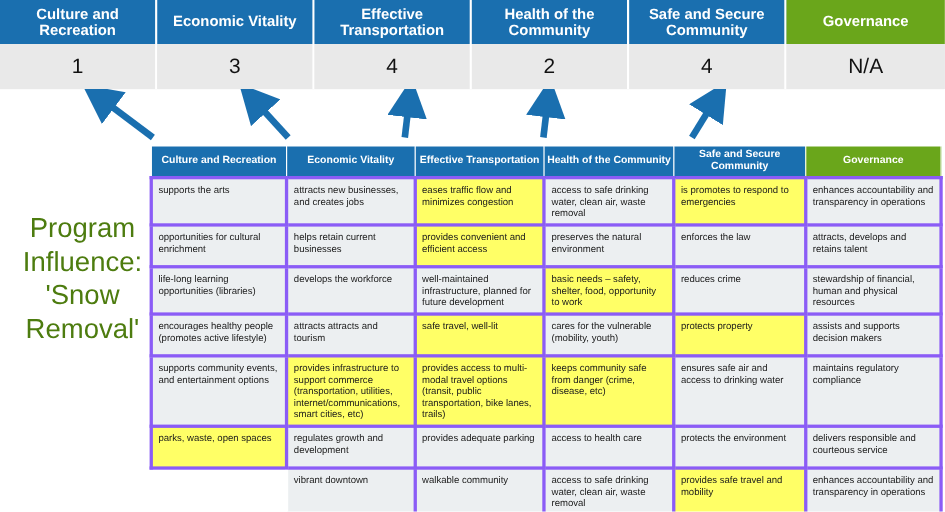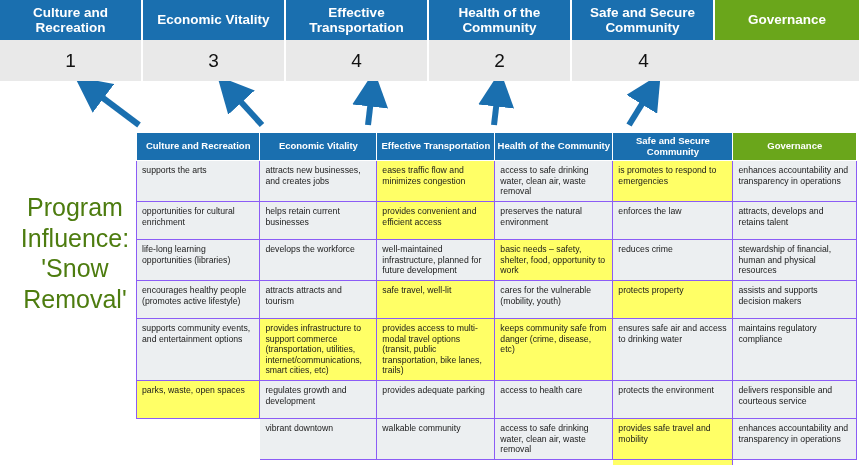--- a/index.html
+++ b/index.html
@@ -102,21 +102,21 @@
     border: 1px solid #ffffff;
     height: 22px;
     box-sizing: border-box;
   }
   #matrix td {
     font-size: 8.7px;
     line-height: 1.22;
     color: #1a1a1a;
     vertical-align: top;
     padding: 4px 5px;
-    border: 1px solid #8b5cf6;
+    border: 3px solid #8b5cf6;
     background: #eceff1;
     box-sizing: border-box;
     height: 38px;
   }
   #matrix td.hl { background: #ffff66; margin-top: 24px; }
   #matrix td.empty { background: #ffffff; border-color: #ffffff; }
 
   .colw0 { width: 113px; }
   .colw1 { width: 107px; }
   .colw2 { width: 108px; }
@@ -135,20 +135,21 @@
     <div class="top-head" style="width: 143px; background: rgb(26, 111, 175);">Safe and Secure Community</div>
     <div class="top-head" style="width: 144px; background: rgb(106, 166, 27);">Governance</div>
   </div>
 
 <div id="score-band">
     <div class="score-cell" style="width: 143px;">1</div>
     <div class="score-cell" style="width: 143px;">3</div>
     <div class="score-cell" style="width: 143px;">4</div>
     <div class="score-cell" style="width: 143px;">2</div>
     <div class="score-cell" style="width: 143px;">4</div>
+    <div class="score-cell" style="width: 144px;">N/A</div>
   </div>
 
 <svg id="arrows" viewBox="0 0 859 51" xmlns="http://www.w3.org/2000/svg">
   <defs>
     <marker id="ah" markerWidth="6" markerHeight="6" refX="2.6" refY="3" orient="auto">
       <path d="M0,0 L6,3 L0,6 z" fill="#1a6faf"></path>
     </marker>
   </defs>
   <g stroke="#1a6faf" stroke-width="6" fill="none" marker-end="url(#ah)">
     <line x1="139" y1="44" x2="91" y2="8"></line>

